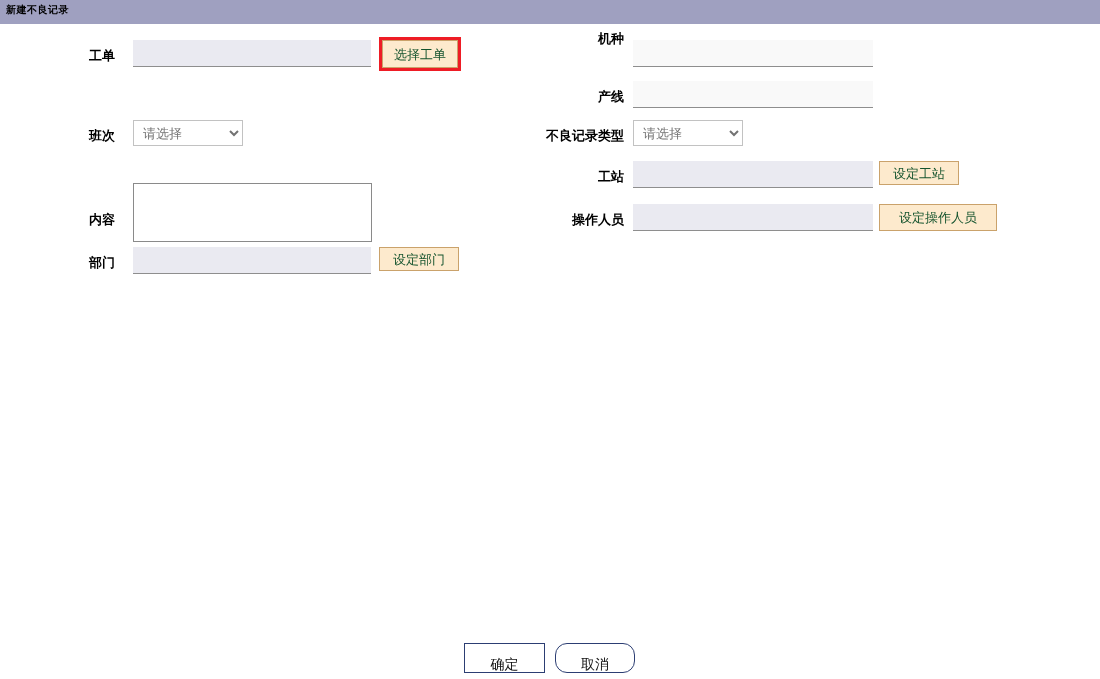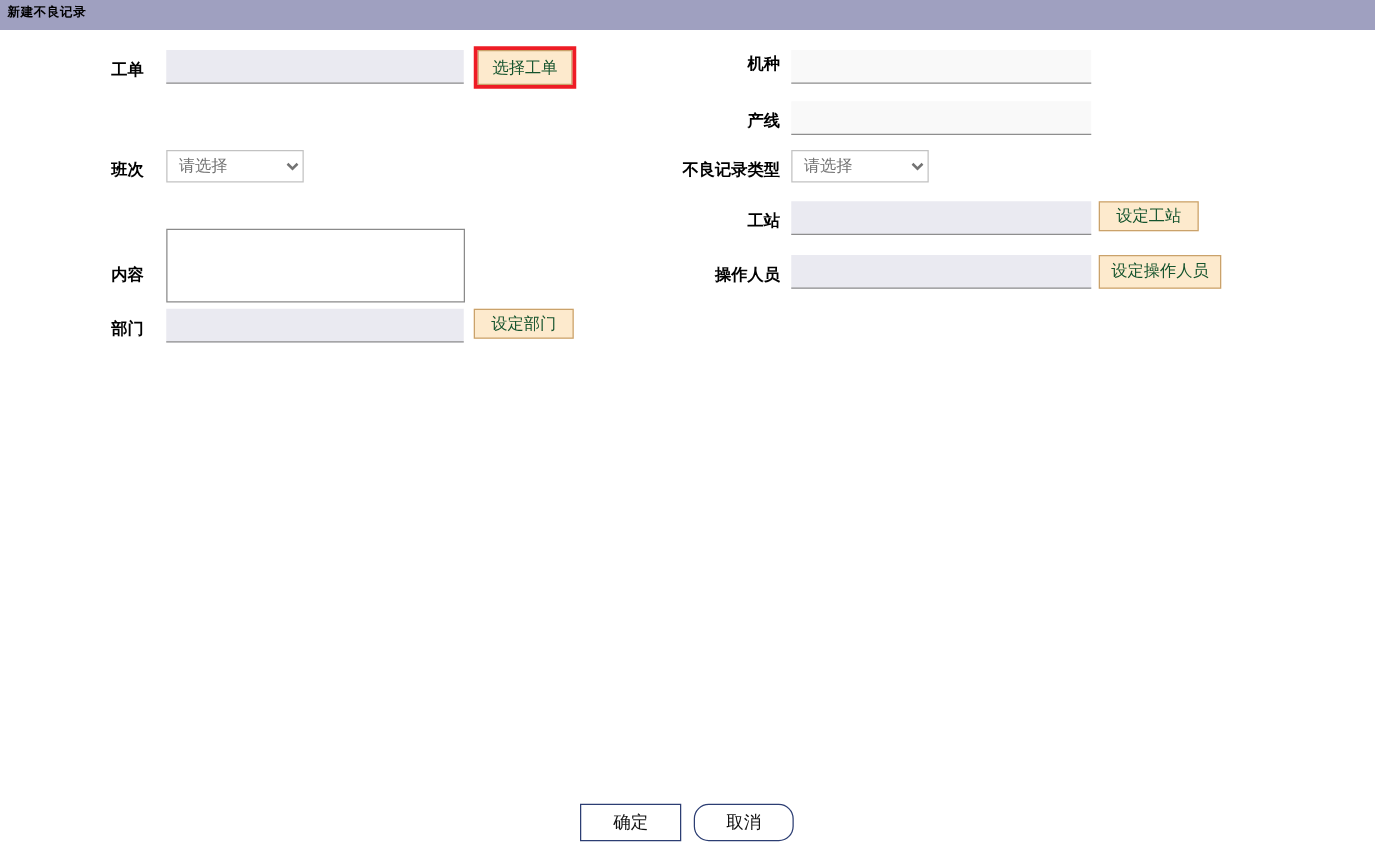--- a/index.html
+++ b/index.html
@@ -141,21 +141,21 @@
     box-sizing: border-box;
     height: 30px;
     background: #ffffff;
     border: 1px solid #2c3e73;
     font-family: "DejaVu Sans", "Liberation Sans", sans-serif;
     font-size: 14px;
     color: #111111;
     cursor: pointer;
     text-align: center;
     line-height: 28px;
-    padding: 0;
+    padding: 6px;
   }
 </style>
 </head>
 <body>
 
 <div id="titlebar">
   <span class="title-text">新建不良记录</span>
 </div>
 
 <div id="form-area">
@@ -178,21 +178,21 @@
     <textarea class="ta" style="left: 133px; top: 159px; width: 239px; height: 59px;" placeholder=""></textarea>
   </div>
 
   <div class="field">
     <span class="field-label" style="left:60px; top:230px; width:55px;">部门</span>
     <input class="inp" type="text" style="left: 133px; top: 223px; width: 238px; height: 27px;" value="">
     <button class="tanbtn" style="left:379px; top:223px; width:80px; height:18px;">设定部门</button>
   </div>
 
   <div class="field">
-    <span class="field-label" style="left:540px; top:18px; width:84px;font-family:Liberation Mono, monospace;">机种</span>
+    <span class="field-label" style="left:540px; top:6px; width:84px;font-family:Liberation Mono, monospace;">机种</span>
     <input class="inp light" type="text" readonly="" style="left: 633px; top: 16px; width: 240px; height: 27px;" value="">
   </div>
 
   <div class="field">
     <span class="field-label" style="left:540px; top:64px; width:84px;">产线</span>
     <input class="inp light" type="text" readonly="" style="left: 633px; top: 57px; width: 240px; height: 27px;" value="">
   </div>
 
   <div class="field">
     <span class="field-label" style="left:520px; top:103px; width:104px;">不良记录类型</span>
@@ -203,21 +203,21 @@
 
   <div class="field">
     <span class="field-label" style="left:540px; top:144px; width:84px;">工站</span>
     <input class="inp" type="text" style="left: 633px; top: 137px; width: 240px; height: 27px;" value="">
     <button class="tanbtn" style="left:879px; top:137px; width:80px; height:17px;">设定工站</button>
   </div>
 
   <div class="field">
     <span class="field-label" style="left:520px; top:187px; width:104px;">操作人员</span>
     <input class="inp" type="text" style="left: 633px; top: 180px; width: 240px; height: 27px;" value="">
-    <button class="tanbtn" style="left:879px; top:180px; width:98px; height:27px;">设定操作人员</button>
+    <button class="tanbtn" style="left:879px; top:180px; width:118px; height:27px;">设定操作人员</button>
   </div>
 
 </div>
 
 <div id="footer">
   <button class="footbtn" style="left:464px; top:5px; width:81px;">确定</button>
   <button class="footbtn" style="left:555px; top:5px; width:80px;border-radius:12px;">取消</button>
 </div>
 
 </body></html>

